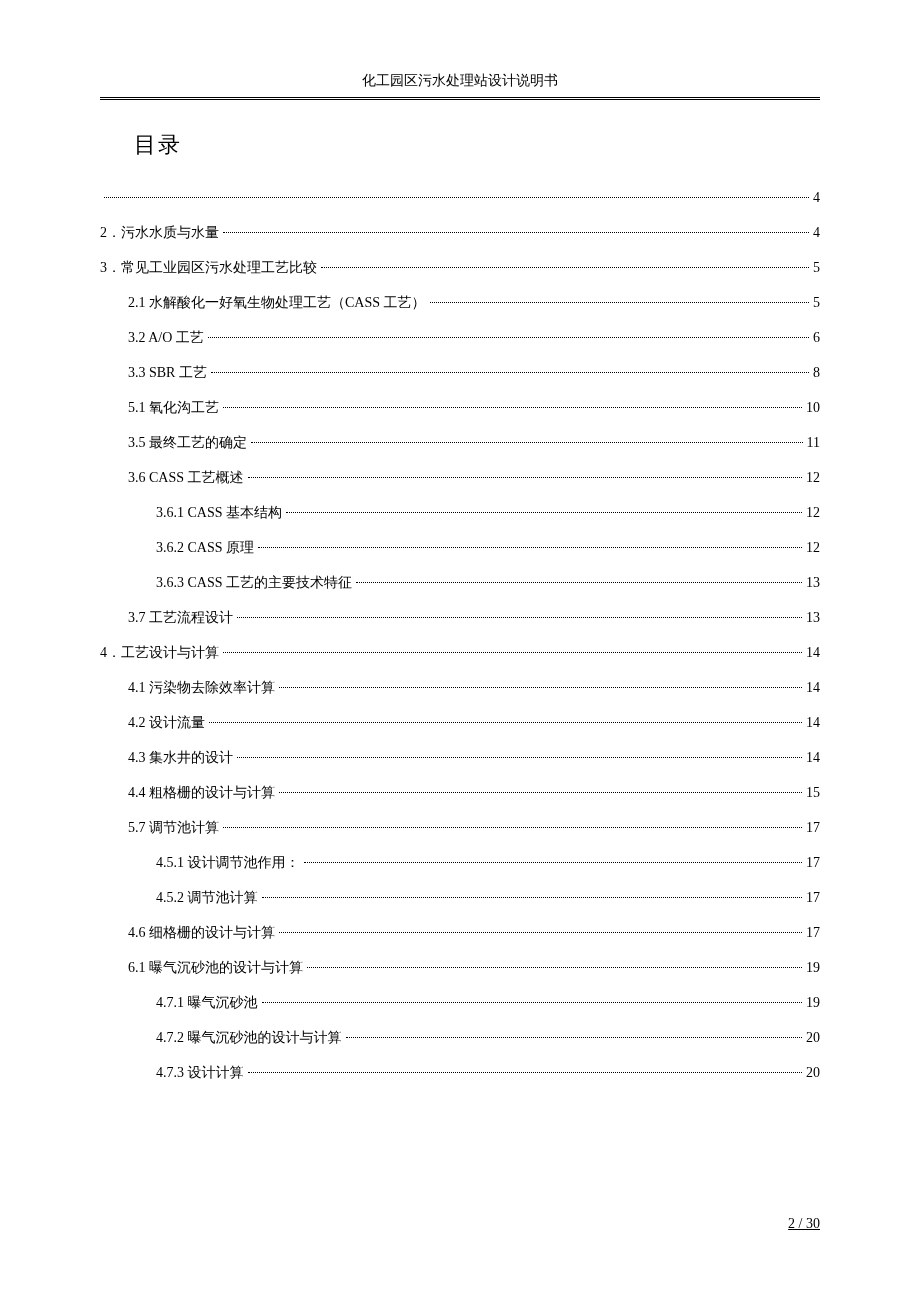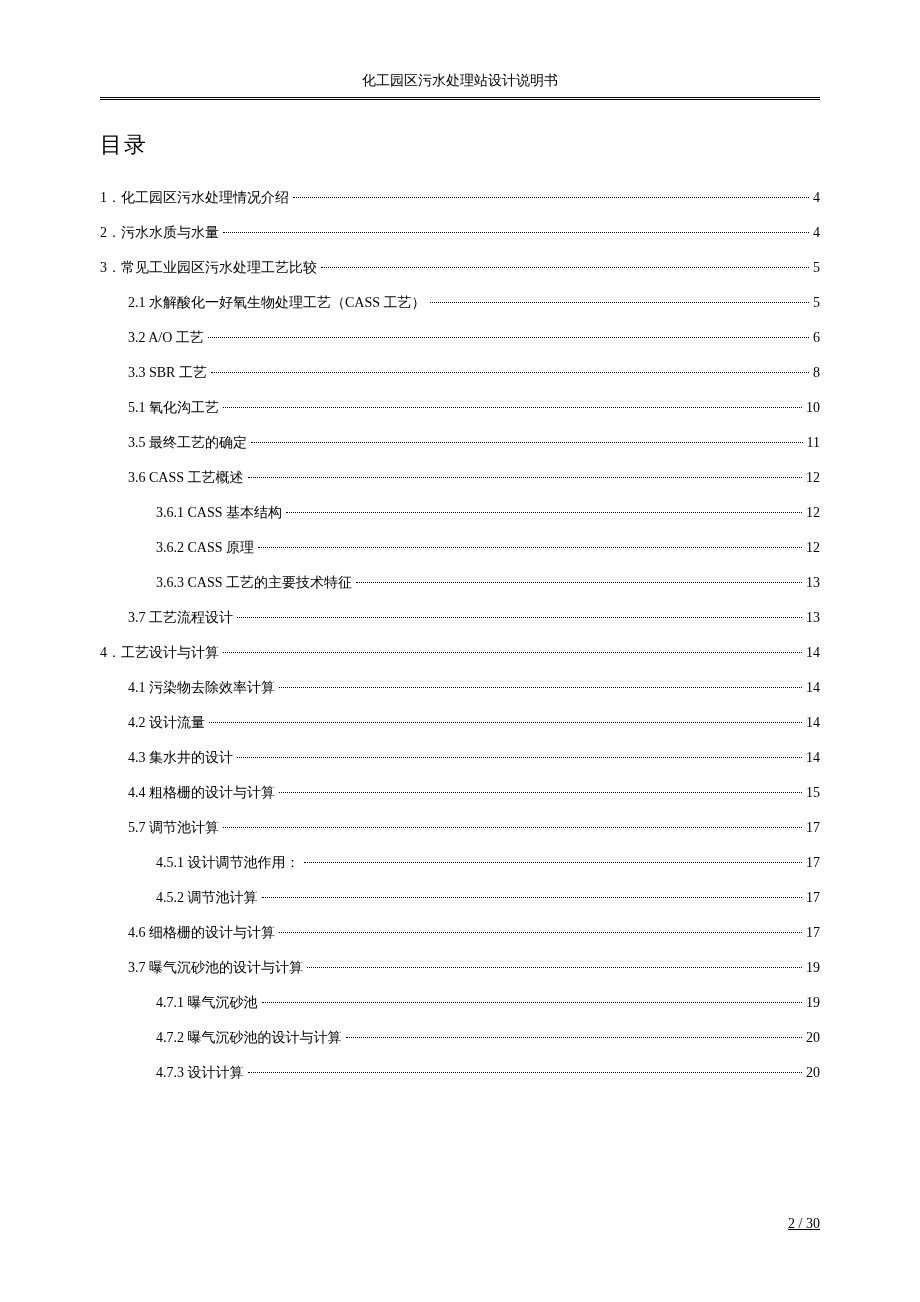--- a/index.html
+++ b/index.html
@@ -32,20 +32,21 @@
     .header-double {
       border-bottom: 1px solid #000;
       margin-bottom: 30px;
     }
     .toc-title {
       font-size: 22px;
       font-weight: normal;
       font-family: "SimSun", "宋体", serif;
       margin-bottom: 20px;
       letter-spacing: 2px;
+      margin-left: 34px;
     }
     .toc-list {
       list-style: none;
     }
     .toc-entry {
       display: flex;
       align-items: baseline;
       font-size: 14px;
       line-height: 2.5;
       white-space: nowrap;
@@ -88,21 +89,20 @@
   <div class="header">
     <span>化工园区污水处理站设计说明书</span>
   </div>
   <div class="header-underline"></div>
   <div class="header-double"></div>
 
   <h1 class="toc-title">目录</h1>
 
   <ul class="toc-list" id="toc-list">
       <li class="toc-entry level-0">
-        <span class="toc-label">1．化工园区污水处理情况介绍</span>
         <span class="toc-dots"></span>
         <span class="toc-page">4</span>
       </li>
       <li class="toc-entry level-0">
         <span class="toc-label">2．污水水质与水量</span>
         <span class="toc-dots"></span>
         <span class="toc-page">4</span>
       </li>
       <li class="toc-entry level-0">
         <span class="toc-label">3．常见工业园区污水处理工艺比较</span>
@@ -198,21 +198,21 @@
         <span class="toc-label">4.5.2 调节池计算</span>
         <span class="toc-dots"></span>
         <span class="toc-page">17</span>
       </li>
       <li class="toc-entry level-1">
         <span class="toc-label">4.6 细格栅的设计与计算</span>
         <span class="toc-dots"></span>
         <span class="toc-page">17</span>
       </li>
       <li class="toc-entry level-1">
-        <span class="toc-label">3.7 曝气沉砂池的设计与计算</span>
+        <span class="toc-label">6.1 曝气沉砂池的设计与计算</span>
         <span class="toc-dots"></span>
         <span class="toc-page">19</span>
       </li>
       <li class="toc-entry level-2">
         <span class="toc-label">4.7.1 曝气沉砂池</span>
         <span class="toc-dots"></span>
         <span class="toc-page">19</span>
       </li>
       <li class="toc-entry level-2">
         <span class="toc-label">4.7.2 曝气沉砂池的设计与计算</span>

